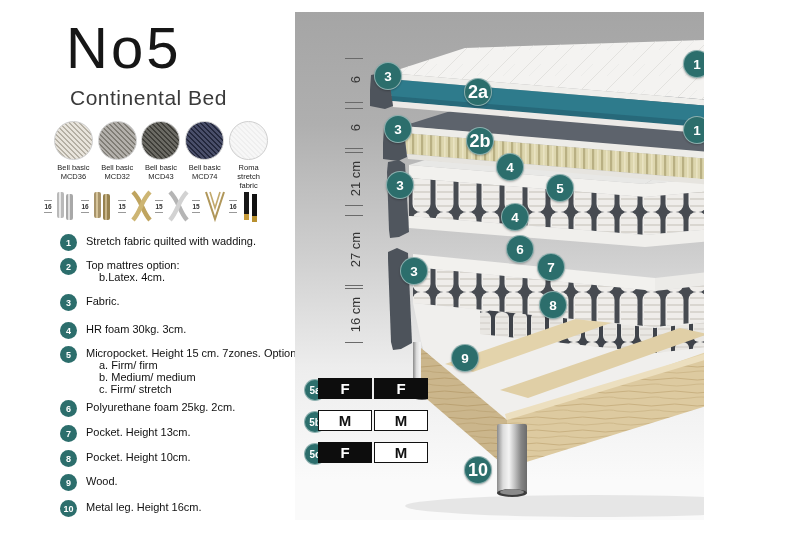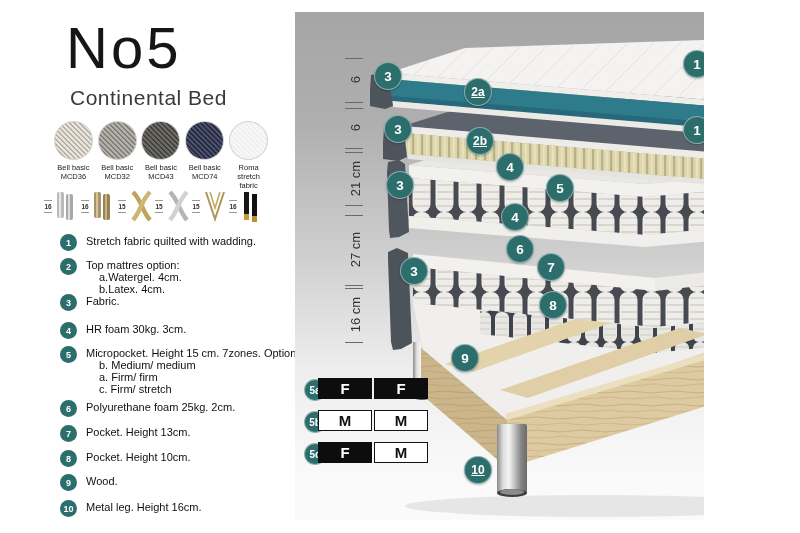--- a/index.html
+++ b/index.html
@@ -29,21 +29,21 @@
   .panel{position:absolute;left:295px;top:12px;width:495px;height:508px;overflow:hidden;
          background:linear-gradient(180deg,#a5a5a5 0%,#afafaf 22%,#cfcfcf 48%,#ededed 70%,#fafafa 92%);}
   .bedart{position:absolute;left:0;top:0;}
   .tick{position:absolute;left:50px;width:18px;height:1px;background:#6a6a6a;}
   .dimlab{position:absolute;left:42px;width:36px;text-align:center;font-size:13px;color:#333;
           transform:rotate(-90deg);white-space:nowrap;}
   .callout{position:absolute;border-radius:50%;background:#2C6E6C;color:#fff;font-weight:bold;
            display:flex;align-items:center;justify-content:center;
            border:1px solid rgba(255,255,255,.45);box-shadow:0 1px 2px rgba(0,0,0,.25);
            transform:translate(-50%,-50%);width:26px;height:26px;font-size:13.5px;}
-  .callout.wide{font-size:12px;text-decoration:underline;}
+  .callout.wide{font-size:18px;}
   .frow{position:absolute;left:0;height:22px;}
   .flab{position:absolute;left:9px;top:1px;width:20px;height:20px;border-radius:50%;background:#2C6E6C;
         color:#fff;font-size:10px;font-weight:bold;display:flex;align-items:center;justify-content:center;
         border:1px solid rgba(255,255,255,.45);}
   .fbar{position:absolute;left:23px;top:0;display:flex;gap:2px;}
   .fcell{width:54px;height:21px;display:flex;align-items:center;justify-content:center;
          font-size:15px;font-weight:bold;}
   .fcell.dark{background:#0d0d0d;color:#fff;}
   .fcell.light{background:#fff;color:#111;border:1.5px solid #111;box-sizing:border-box;}
   .version{position:absolute;right:33px;top:481px;font-size:11.5px;color:#3a3a3a;text-align:center;}
@@ -171,42 +171,41 @@
       <div class="part" style="top: 234px;">
         <div class="pnum" style="background: rgb(44, 110, 108);">1</div>
         <div class="ptext">
           <div>Stretch fabric quilted with wadding.</div>
         </div>
       </div>
       <div class="part" style="top: 258px;">
         <div class="pnum" style="background: rgb(44, 110, 108);">2</div>
         <div class="ptext">
           <div>Top mattres option:</div>
-          <div class="psub">a.Watergel. 4cm.</div>
           <div class="psub">b.Latex. 4cm.</div>
         </div>
       </div>
       <div class="part" style="top: 294px;">
         <div class="pnum" style="background: rgb(44, 110, 108);">3</div>
         <div class="ptext">
           <div>Fabric.</div>
         </div>
       </div>
       <div class="part" style="top: 322px;">
         <div class="pnum" style="background: rgb(44, 110, 108);">4</div>
         <div class="ptext">
           <div>HR foam 30kg. 3cm.</div>
         </div>
       </div>
       <div class="part" style="top: 346px;">
         <div class="pnum" style="background: rgb(44, 110, 108);">5</div>
         <div class="ptext">
           <div>Micropocket. Height 15 cm. 7zones. Option:</div>
+          <div class="psub">a. Firm/ firm</div>
           <div class="psub">b. Medium/ medium</div>
-          <div class="psub">a. Firm/ firm</div>
           <div class="psub">c. Firm/ stretch</div>
         </div>
       </div>
       <div class="part" style="top: 400px;">
         <div class="pnum" style="background: rgb(44, 110, 108);">6</div>
         <div class="ptext">
           <div>Polyurethane foam 25kg. 2cm.</div>
         </div>
       </div>
       <div class="part" style="top: 425px;">

